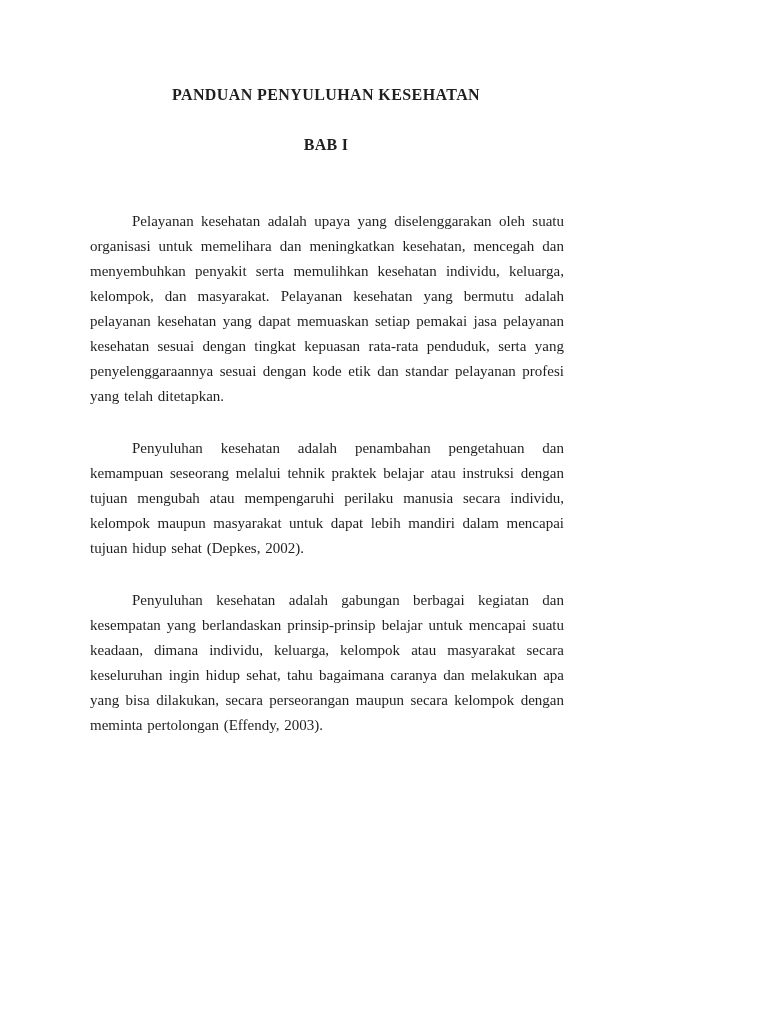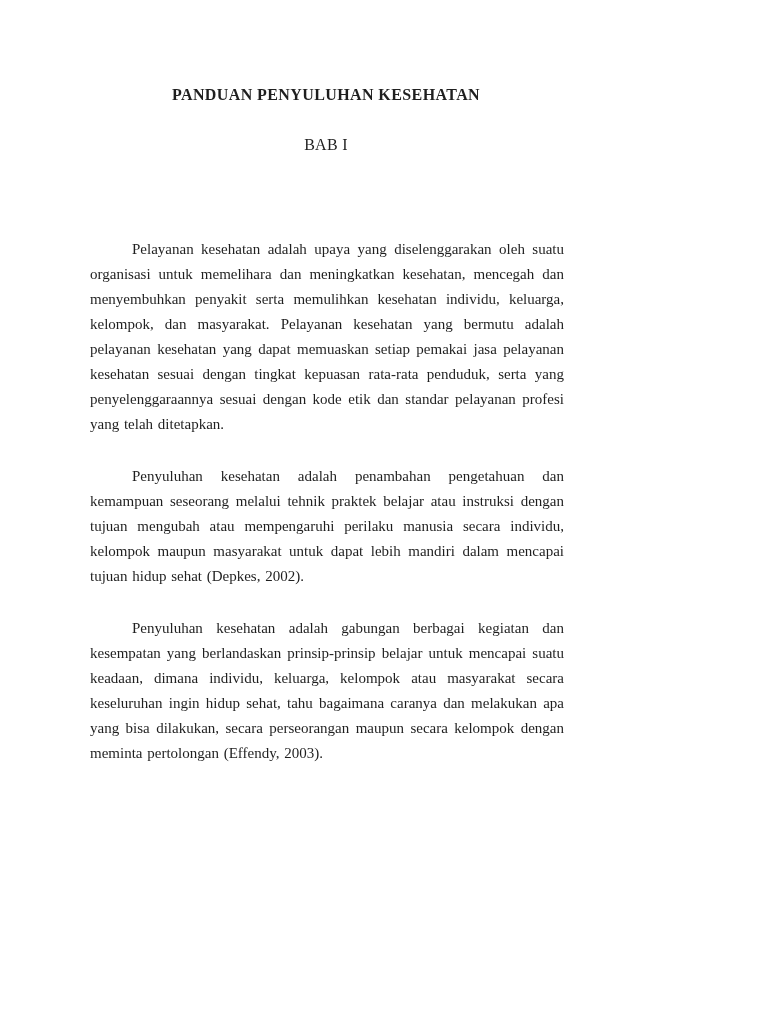--- a/index.html
+++ b/index.html
@@ -21,35 +21,35 @@
     padding-top: 86px;
     font-size: 16px;
     line-height: 17px;
     font-weight: bold;
     text-align: center;
     letter-spacing: 0.4px;
   }
   .heading {
     font-size: 16px;
     line-height: 17px;
-    font-weight: normal;
+    font-weight: bold;
     text-align: center;
     letter-spacing: 0.3px;
   }
   .chapter { margin-top: 33px; }
   .section { margin-top: 9px; }
   .body-para {
     margin: 27px 88px 0 90px;
     font-size: 15px;
     line-height: 25px;
     text-align: justify;
     text-indent: 42px;
     word-spacing: 1px;
   }
-  .body-para.first { margin-top: 84px; }
+  .body-para.first { margin-top: 56px; }
 </style>
 </head>
 <body>
 
 <div class="page">
   <div class="doc-title">PANDUAN PENYULUHAN KESEHATAN</div>
 
   <div class="heading chapter">BAB I</div>
 
 

